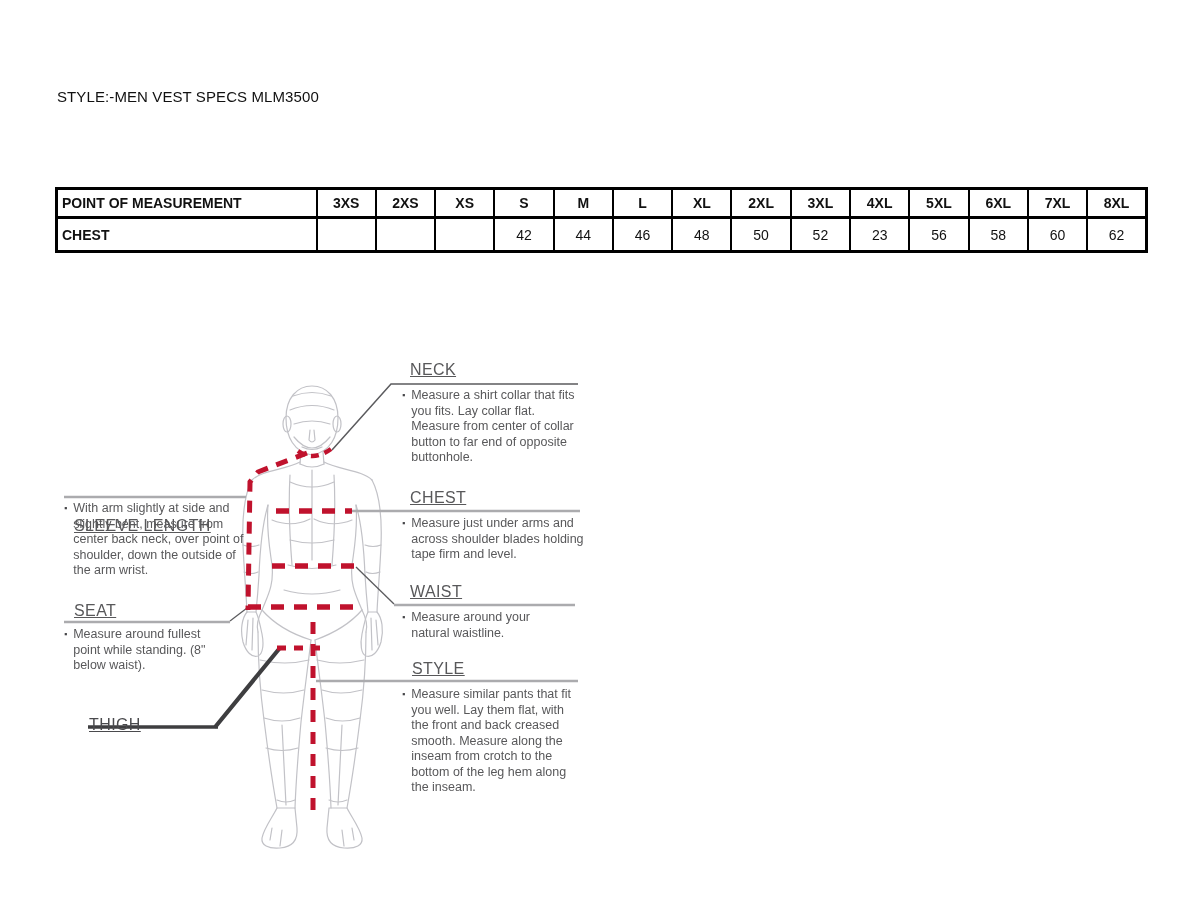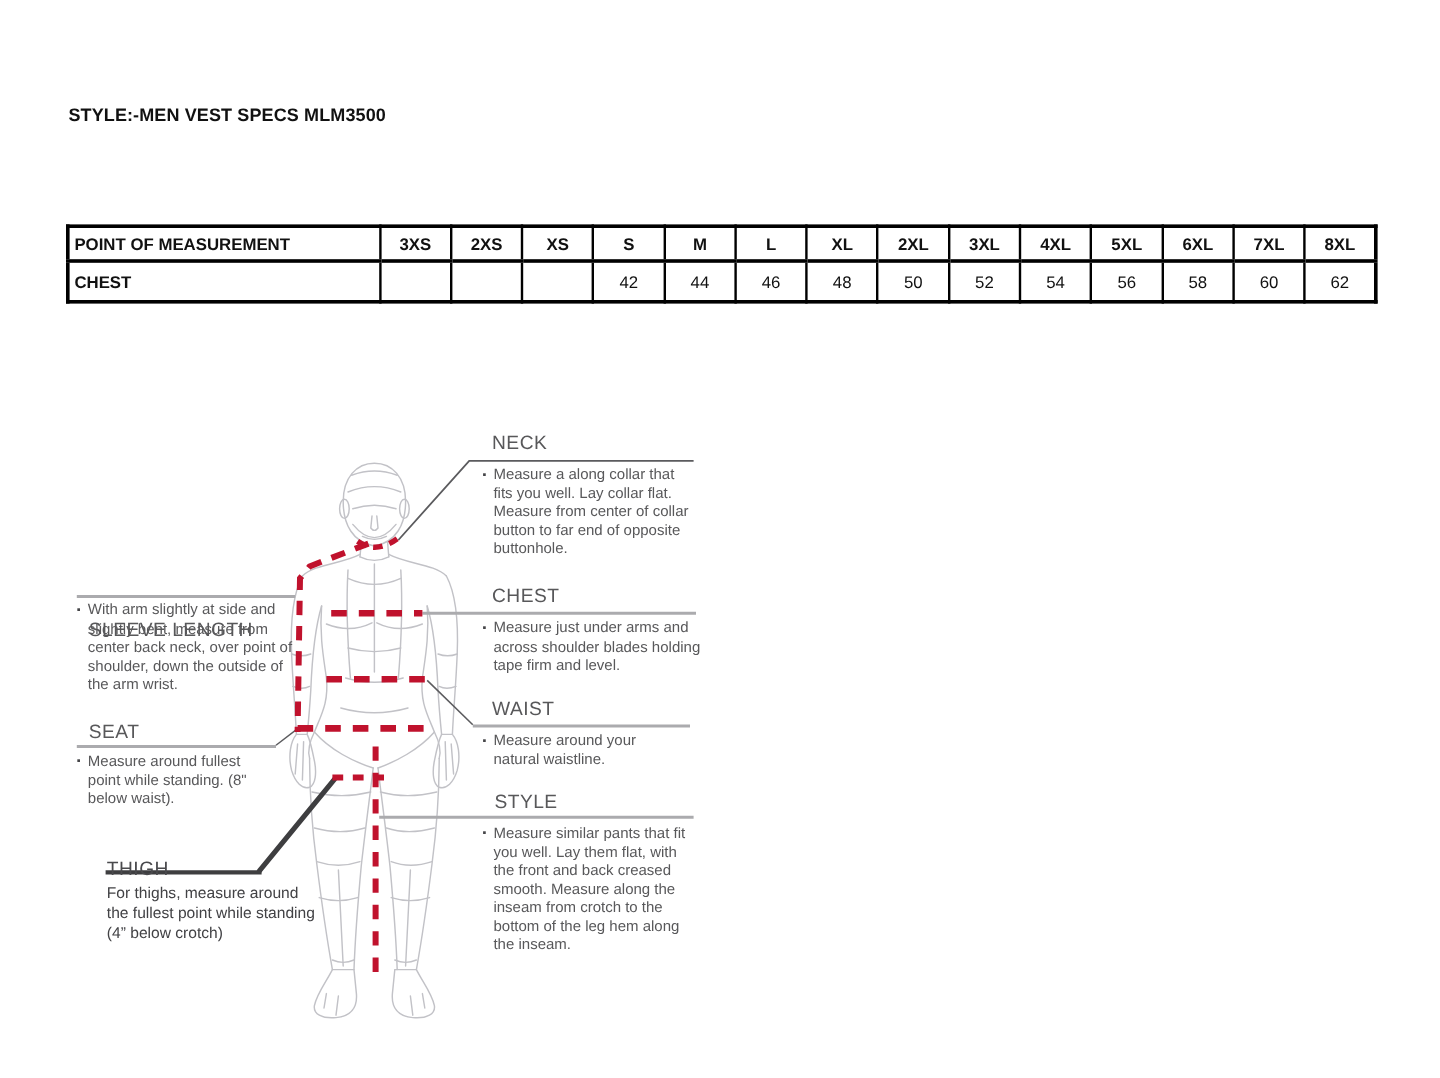--- a/index.html
+++ b/index.html
@@ -9,34 +9,34 @@
     --thigh-leader:#3e3e40;
     --leader-light:#ababae;
     --leader-dark:#5b5b5e;
   }
   *{box-sizing:border-box;margin:0;padding:0;}
   html,body{background:#ffffff;}
   body{font-family:"Liberation Sans",sans-serif;}
   #page{position:relative;width:1200px;height:898px;background:#fff;overflow:hidden;}
 
   
-  .doc-title{position:absolute;left:57px;top:88px;font-size:15px;font-weight:bold;color:#111;letter-spacing:.1px;}
+  .doc-title{position:absolute;left:57px;top:88px;font-size:15px;font-weight:normal;color:#111;letter-spacing:.1px;}
   .doc-note{position:absolute;left:57px;top:317px;font-size:14px;font-weight:bold;color:#111;letter-spacing:-.2px;}
 
   
   .size-table-wrap{position:absolute;left:55px;top:187px;width:898px;}
   table.size-table{width:100%;border-collapse:collapse;table-layout:fixed;border:3px solid #000;}
   table.size-table th,table.size-table td{border:2px solid #000;font-size:14px;color:#111;overflow:hidden;white-space:nowrap;}
   table.size-table thead th{height:29px;font-weight:bold;text-align:center;border-bottom:3px solid #000;}
   table.size-table thead th.pom{text-align:left;padding-left:4px;}
   table.size-table tbody td{height:34px;text-align:center;font-weight:normal;}
   table.size-table tbody td.row-label{text-align:left;padding-left:4px;font-weight:bold;}
 
   
-  .sec-heading{position:absolute;font-size:16px;color:var(--label-text);letter-spacing:.4px;white-space:nowrap;}
+  .sec-heading{position:absolute;font-size:16px;color:var(--label-text);letter-spacing:.4px;white-space:nowrap;text-decoration:underline;}
   .sec-heading.dark{color:#4a4a4d;margin-top:12px;}
   .sec-text{position:absolute;display:flex;gap:6px;font-size:12.5px;line-height:15.5px;color:var(--label-text);}
   .sec-text .bullet{flex:0 0 auto;font-size:9px;line-height:15px;color:#454548;}
   .sec-text.thigh-text{font-size:13px;line-height:17px;color:#424245;}
   svg.diagram{position:absolute;left:0;top:0;pointer-events:none;}
   .fig{stroke:var(--figure-outline);fill:none;stroke-width:1.2;stroke-linecap:round;}
   .red{stroke:var(--measure-line);fill:none;}
   .ll{stroke:var(--leader-light);fill:none;}
   .ld{stroke:var(--leader-dark);fill:none;}
   .lt{stroke:var(--thigh-leader);fill:none;}
@@ -91,21 +91,21 @@
             <td class="row-label">CHEST</td>
             <td></td>
             <td></td>
             <td></td>
             <td>42</td>
             <td>44</td>
             <td>46</td>
             <td>48</td>
             <td>50</td>
             <td>52</td>
-            <td>54</td>
+            <td>23</td>
             <td>56</td>
             <td>58</td>
             <td>60</td>
             <td>62</td>
           </tr>
         </tbody>
     </table>
   </div>
 
 
@@ -204,28 +204,25 @@
     <span>With arm slightly at side and slightly bent, measure from center back neck, over point of shoulder, down the outside of the arm wrist.</span>
   </div>
 
   <div class="sec-heading" style="left:74px;top:602px;">SEAT</div>
   <div class="sec-text" style="left:64px;top:627px;width:165px;">
     <span class="bullet">▪</span>
     <span>Measure around fullest point while standing. (8" below waist).</span>
   </div>
 
   <div class="sec-heading dark" style="left:89px;top:704px;">THIGH</div>
-  <div class="sec-text thigh-text" style="left:89px;top:735px;width:178px;">
-    <span>For thighs, measure around the fullest point while standing (4” below crotch)</span>
-  </div>
 
   <div class="sec-heading" style="left:410px;top:361px;">NECK</div>
   <div class="sec-text" style="left:402px;top:388px;width:178px;">
     <span class="bullet">▪</span>
-    <span>Measure a along collar that fits you well. Lay collar flat. Measure from center of collar button to far end of opposite buttonhole.</span>
+    <span>Measure a shirt collar that fits you fits. Lay collar flat. Measure from center of collar button to far end of opposite buttonhole.</span>
   </div>
 
   <div class="sec-heading" style="left:410px;top:489px;">CHEST</div>
   <div class="sec-text" style="left:402px;top:516px;width:182px;">
     <span class="bullet">▪</span>
     <span>Measure just under arms and across shoulder blades holding tape firm and level.</span>
   </div>
 
   <div class="sec-heading" style="left:410px;top:583px;">WAIST</div>
   <div class="sec-text" style="left:402px;top:610px;width:160px;">

